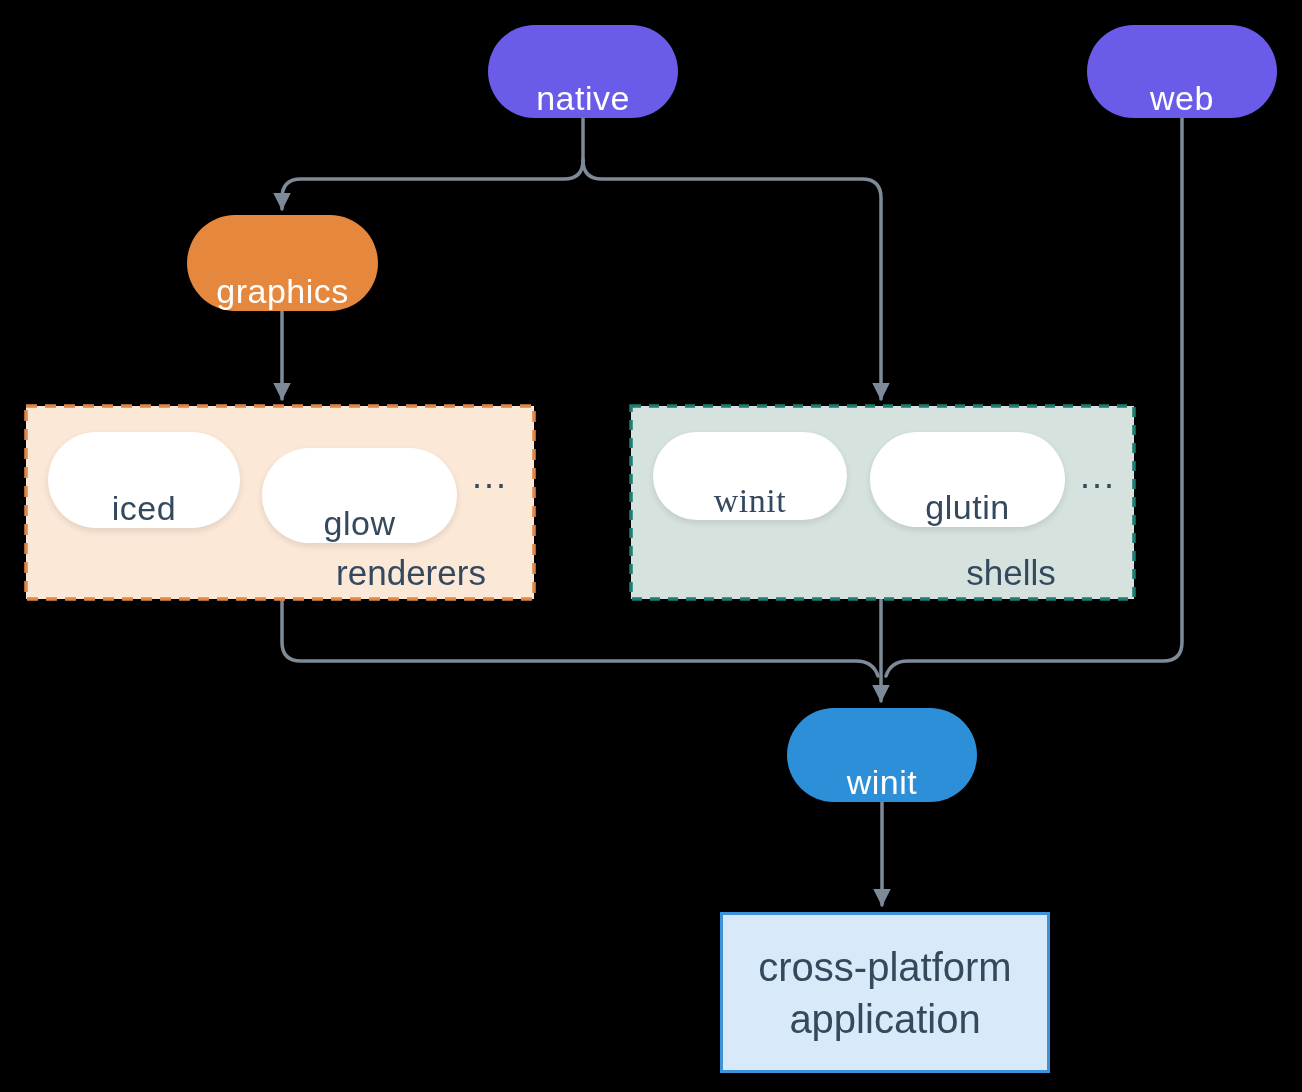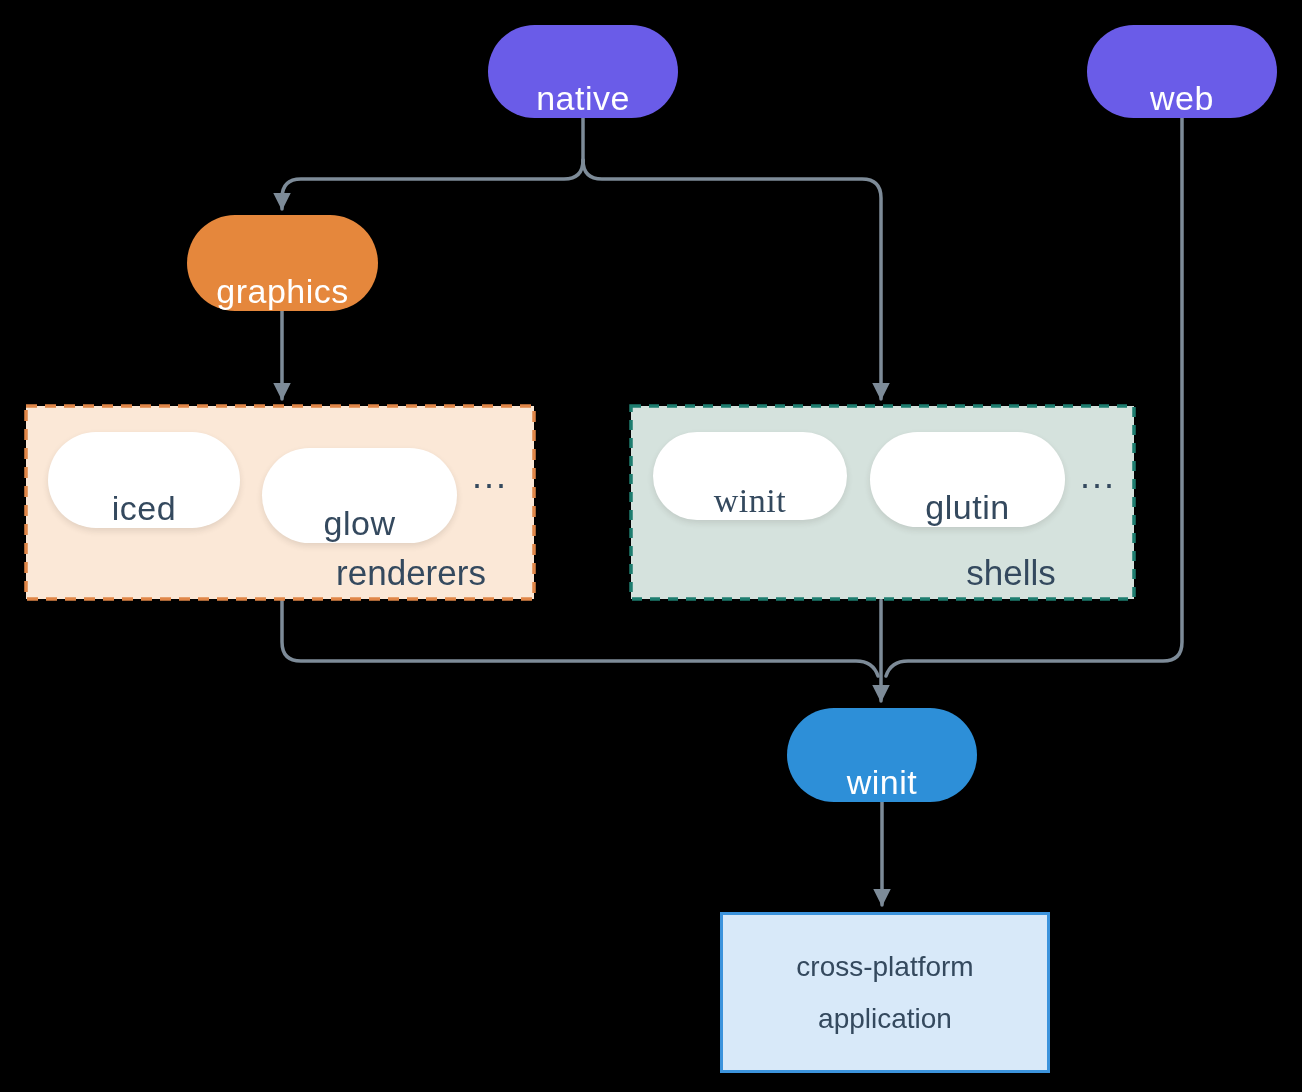--- a/index.html
+++ b/index.html
@@ -73,21 +73,21 @@
   }
   .app-box {
     position: absolute;
     background: var(--app-bg);
     border: 3px solid var(--app-border);
     display: flex;
     flex-direction: column;
     align-items: center;
     justify-content: center;
     color: var(--text-dark);
-    font-size: 28px;
+    font-size: 40px;
     line-height: 52px;
   }
 </style>
 </head>
 <body>
 
 <div class="canvas">
 
   <svg class="wires" viewBox="0 0 1302 1092">
     <defs>

